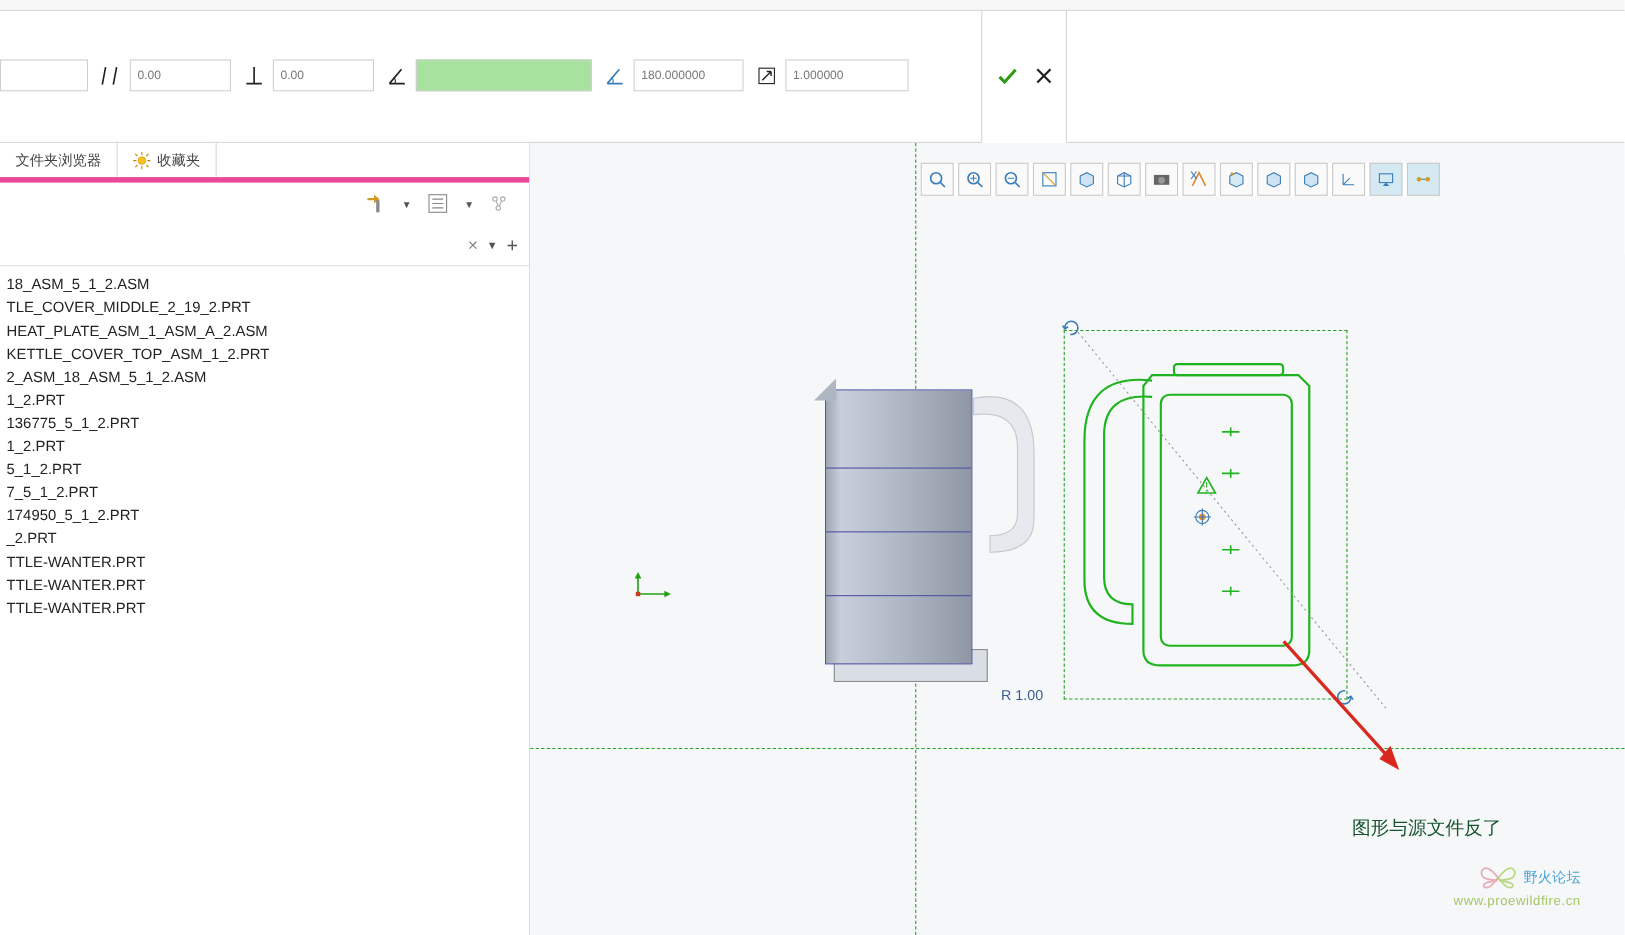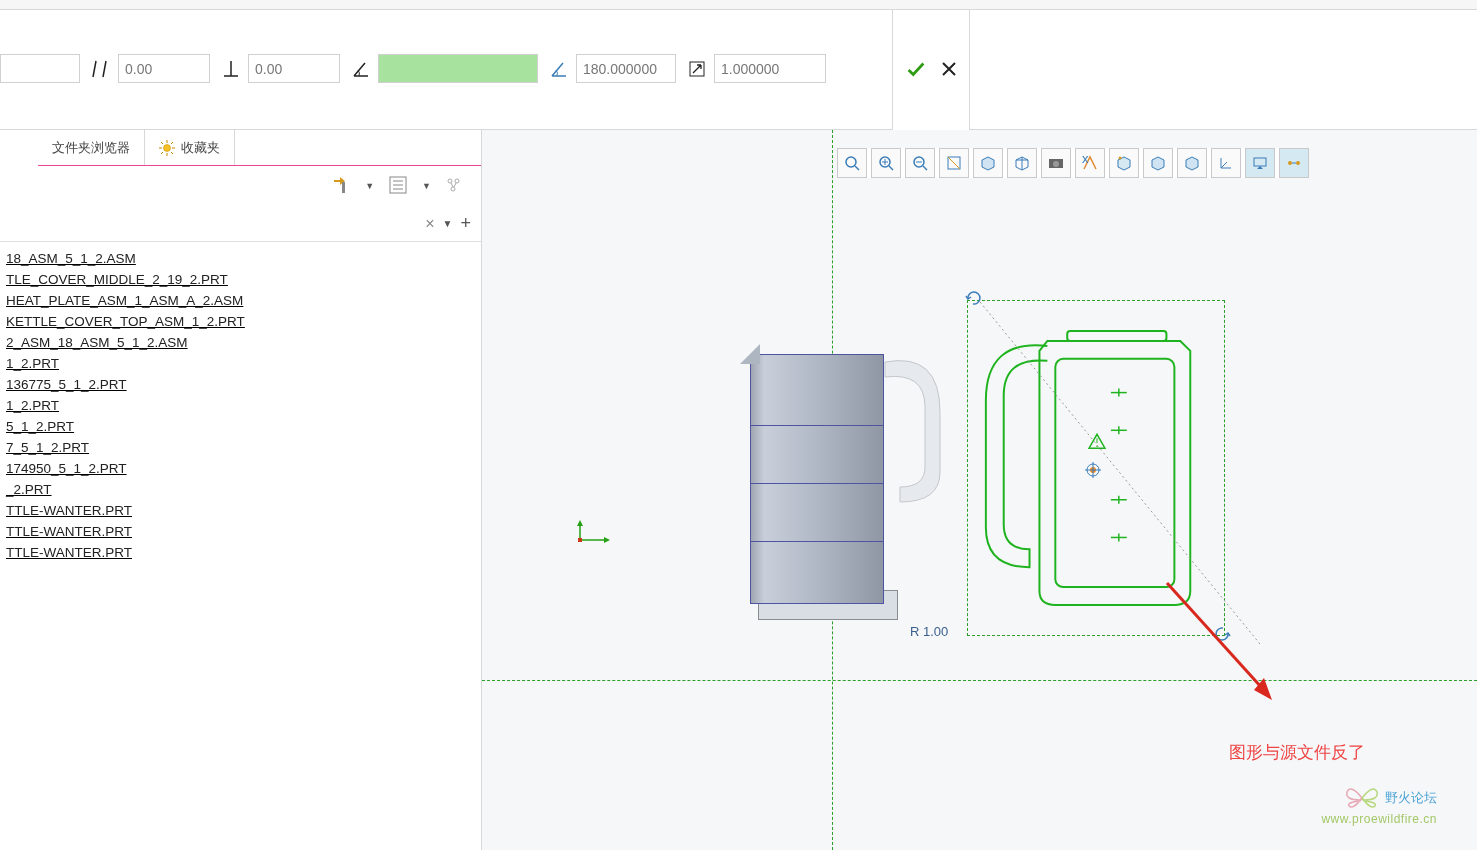--- a/index.html
+++ b/index.html
@@ -5,43 +5,43 @@
 * { margin: 0; padding: 0; box-sizing: border-box; font-family: "Segoe UI", "Microsoft YaHei", Arial, sans-serif; font-size: 13px; }
 html, body { width: 1477px; height: 850px; overflow: hidden; background: #fff; }
 
 
 .ribbon-tabs { display: flex; height: 10px; background: #f6f6f6; border-bottom: 1px solid #d8d8d8; }
 
 
 .dim-bar { position: relative; height: 120px; background: #fff; border-bottom: 1px solid #d8d8d8; }
 .dim-row { position: absolute; left: 0; top: 44px; display: flex; align-items: center; gap: 10px; }
 .dim-input { display: flex; align-items: center; gap: 6px; }
-.dim-input input { height: 29px; border: 1px solid #d0d0d0; padding: 0 6px; color: #777; font-size: 14px; }
+.dim-input input { height: 29px; border: 1px solid #d0d0d0; padding: 0 6px; color: #777; font-size: 11px; }
 .dim-input input.highlight { background: #a7e29f; color: #444; }
 .dim-icon { display: inline-flex; align-items: center; justify-content: center; width: 22px; height: 22px; color: #444; }
 .dim-icon svg { width: 20px; height: 20px; }
 .confirm-group { position: absolute; left: 892px; top: 0; height: 120px; width: 78px; border-left: 1px solid #d8d8d8; border-right: 1px solid #d8d8d8; display: flex; align-items: center; justify-content: center; gap: 14px; background: #fff; }
 .check-icon svg { width: 22px; height: 22px; stroke: #2e9b13; stroke-width: 3; fill: none; }
 .x-icon svg { width: 16px; height: 16px; stroke: #222; stroke-width: 2; fill: none; }
 
 
 .workspace { display: flex; height: 720px; }
 .left-panel { width: 482px; border-right: 1px solid #d8d8d8; display: flex; flex-direction: column; }
-.sub-tabs { display: flex; height: 36px; border-bottom: 1px solid #ec4899; background: #fff; margin-left: 38px; }
+.sub-tabs { display: flex; height: 36px; border-bottom: 5px solid #ec4899; background: #fff; }
 .sub-tab { display: flex; align-items: center; gap: 6px; padding: 0 14px; color: #444; border-right: 1px solid #d8d8d8; }
 .sub-tab .sicon { width: 16px; height: 16px; }
 .sub-tab .sun { fill:#f8c022; stroke:#c08800; stroke-width:0.5; }
 .tree-toolbar { height: 40px; display: flex; justify-content: flex-end; align-items: center; gap: 14px; padding-right: 16px; }
 .tool-btn svg { width: 20px; height: 20px; }
 .search-row { height: 36px; display: flex; align-items: center; padding: 0 10px; gap: 8px; border-bottom: 1px solid #e0e0e0; }
 .search-row .search-box { flex: 1; height: 26px; border: none; outline: none; }
 .search-row .close { color: #888; font-size: 16px; cursor: pointer; }
 .search-row .caret { font-size: 10px; color: #555; }
 .search-row .plus { font-size: 18px; color: #555; }
-.tree { flex: 1; overflow: hidden; padding: 6px 0 0 2px; text-decoration: underline; }
+.tree { flex: 1; overflow: hidden; padding: 6px 0 0 2px; }
 .tree-item { padding: 3px 4px; color: #222; font-size: 13.5px; white-space: nowrap; }
 
 
 .viewport { position: relative; flex: 1; background: #f6f7f8; }
 .vptoolbar { position: absolute; top: 18px; right: 168px; display: flex; gap: 4px; background: #fff; }
 .vpbtn { width: 30px; height: 30px; border: 1px solid #c9c9c9; display: flex; align-items: center; justify-content: center; background: #fafafa; }
 .vpbtn.pressed { background: #d5e9f3; }
 .vpbtn svg { width: 18px; height: 18px; }
 
 
@@ -65,21 +65,21 @@
 .rot-handle svg { width:18px; height:18px; stroke:#3a7db8; fill:none; stroke-width:1.5; }
 .ctr-handle { position:absolute; left: 603px; top: 332px; width:16px; height:16px; }
 .ctr-handle svg { width:16px; height:16px; }
 .diag { position:absolute; left: 498px; top: 172px; width: 280px; height: 342px; pointer-events:none; }
 
 
 .r-label { position: absolute; left: 428px; top: 494px; color: #3a5f8f; font-size: 13px; }
 
 
 .anno-arrow { position: absolute; left: 680px; top: 448px; }
-.anno-text { position: absolute; right: 112px; bottom: 86px; color: #ef4444; font-size: 17px; }
+.anno-text { position: absolute; right: 112px; bottom: 86px; color: #14532d; font-size: 17px; }
 .watermark { position: absolute; right: 40px; bottom: 24px; text-align: right; }
 .watermark .t1 { color: #4ba2d6; font-size: 20px; display:flex; align-items:center; justify-content:flex-end; gap:6px;}
 .watermark .t2 { color: #a3c868; font-size: 12px; letter-spacing:0.5px;}
 .bf { width:34px; height:28px; }
 </style>
 </head>
 <body>
 
 <div class="ribbon-tabs"></div>
 

